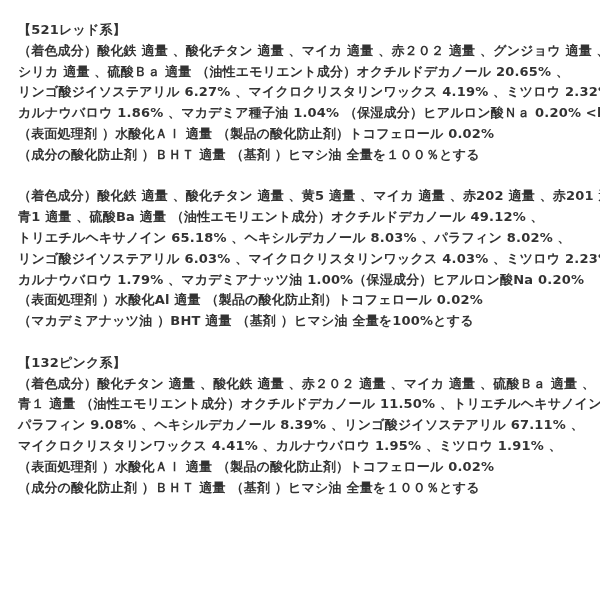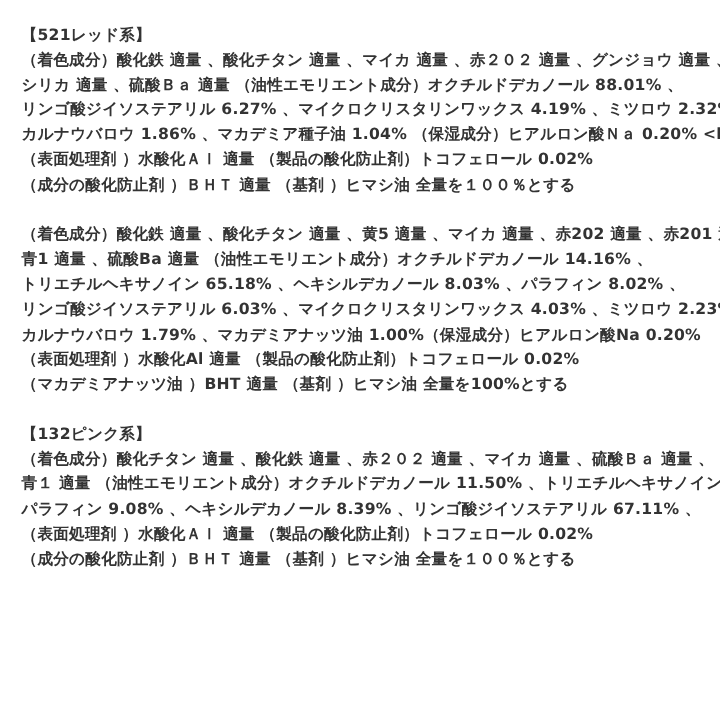--- a/index.html
+++ b/index.html
@@ -36,39 +36,40 @@
   }
 </style>
 </head>
 <body style="background: rgb(255, 255, 255);">
 
 <div class="doc" style="color: rgb(51, 51, 51);">
 
   <section class="ingredient-section">
     <p class="heading">【521レッド系】</p>
     <p class="line">（着色成分）酸化鉄 適量 、酸化チタン 適量 、マイカ 適量 、赤２０２ 適量 、グンジョウ 適量 、</p>
-    <p class="line">シリカ 適量 、硫酸Ｂａ 適量 （油性エモリエント成分）オクチルドデカノール 88.01% 、</p>
+    <p class="line">シリカ 適量 、硫酸Ｂａ 適量 （油性エモリエント成分）オクチルドデカノール 20.65% 、</p>
     <p class="line">リンゴ酸ジイソステアリル 6.27% 、マイクロクリスタリンワックス 4.19% 、ミツロウ 2.32% 、</p>
     <p class="line">カルナウバロウ 1.86% 、マカデミア種子油 1.04% （保湿成分）ヒアルロン酸Ｎａ 0.20% &lt;br&gt;</p>
     <p class="line">（表面処理剤 ）水酸化Ａｌ 適量 （製品の酸化防止剤）トコフェロール 0.02%</p>
     <p class="line">（成分の酸化防止剤 ）ＢＨＴ 適量 （基剤 ）ヒマシ油 全量を１００％とする</p>
   </section>
 
   <section class="ingredient-section">
     <p class="line">（着色成分）酸化鉄 適量 、酸化チタン 適量 、黄5 適量 、マイカ 適量 、赤202 適量 、赤201 適量 、</p>
-    <p class="line">青1 適量 、硫酸Ba 適量 （油性エモリエント成分）オクチルドデカノール 14.16% 、</p>
+    <p class="line">青1 適量 、硫酸Ba 適量 （油性エモリエント成分）オクチルドデカノール 49.12% 、</p>
     <p class="line">トリエチルヘキサノイン 65.18% 、ヘキシルデカノール 8.03% 、パラフィン 8.02% 、</p>
     <p class="line">リンゴ酸ジイソステアリル 6.03% 、マイクロクリスタリンワックス 4.03% 、ミツロウ 2.23% 、</p>
     <p class="line">カルナウバロウ 1.79% 、マカデミアナッツ油 1.00%（保湿成分）ヒアルロン酸Na 0.20%</p>
     <p class="line">（表面処理剤 ）水酸化Al 適量 （製品の酸化防止剤）トコフェロール 0.02%</p>
     <p class="line">（マカデミアナッツ油 ）BHT 適量 （基剤 ）ヒマシ油 全量を100%とする</p>
   </section>
 
   <section class="ingredient-section">
     <p class="heading">【132ピンク系】</p>
     <p class="line">（着色成分）酸化チタン 適量 、酸化鉄 適量 、赤２０２ 適量 、マイカ 適量 、硫酸Ｂａ 適量 、</p>
     <p class="line">青１ 適量 （油性エモリエント成分）オクチルドデカノール 11.50% 、トリエチルヘキサノイン 10.50%</p>
     <p class="line">パラフィン 9.08% 、ヘキシルデカノール 8.39% 、リンゴ酸ジイソステアリル 67.11% 、</p>
+    <p class="line">マイクロクリスタリンワックス 4.41% 、カルナウバロウ 1.95% 、ミツロウ 1.91% 、</p>
     <p class="line">（表面処理剤 ）水酸化Ａｌ 適量 （製品の酸化防止剤）トコフェロール 0.02%</p>
     <p class="line">（成分の酸化防止剤 ）ＢＨＴ 適量 （基剤 ）ヒマシ油 全量を１００％とする</p>
   </section>
 
 </div>
 
 </body></html>

